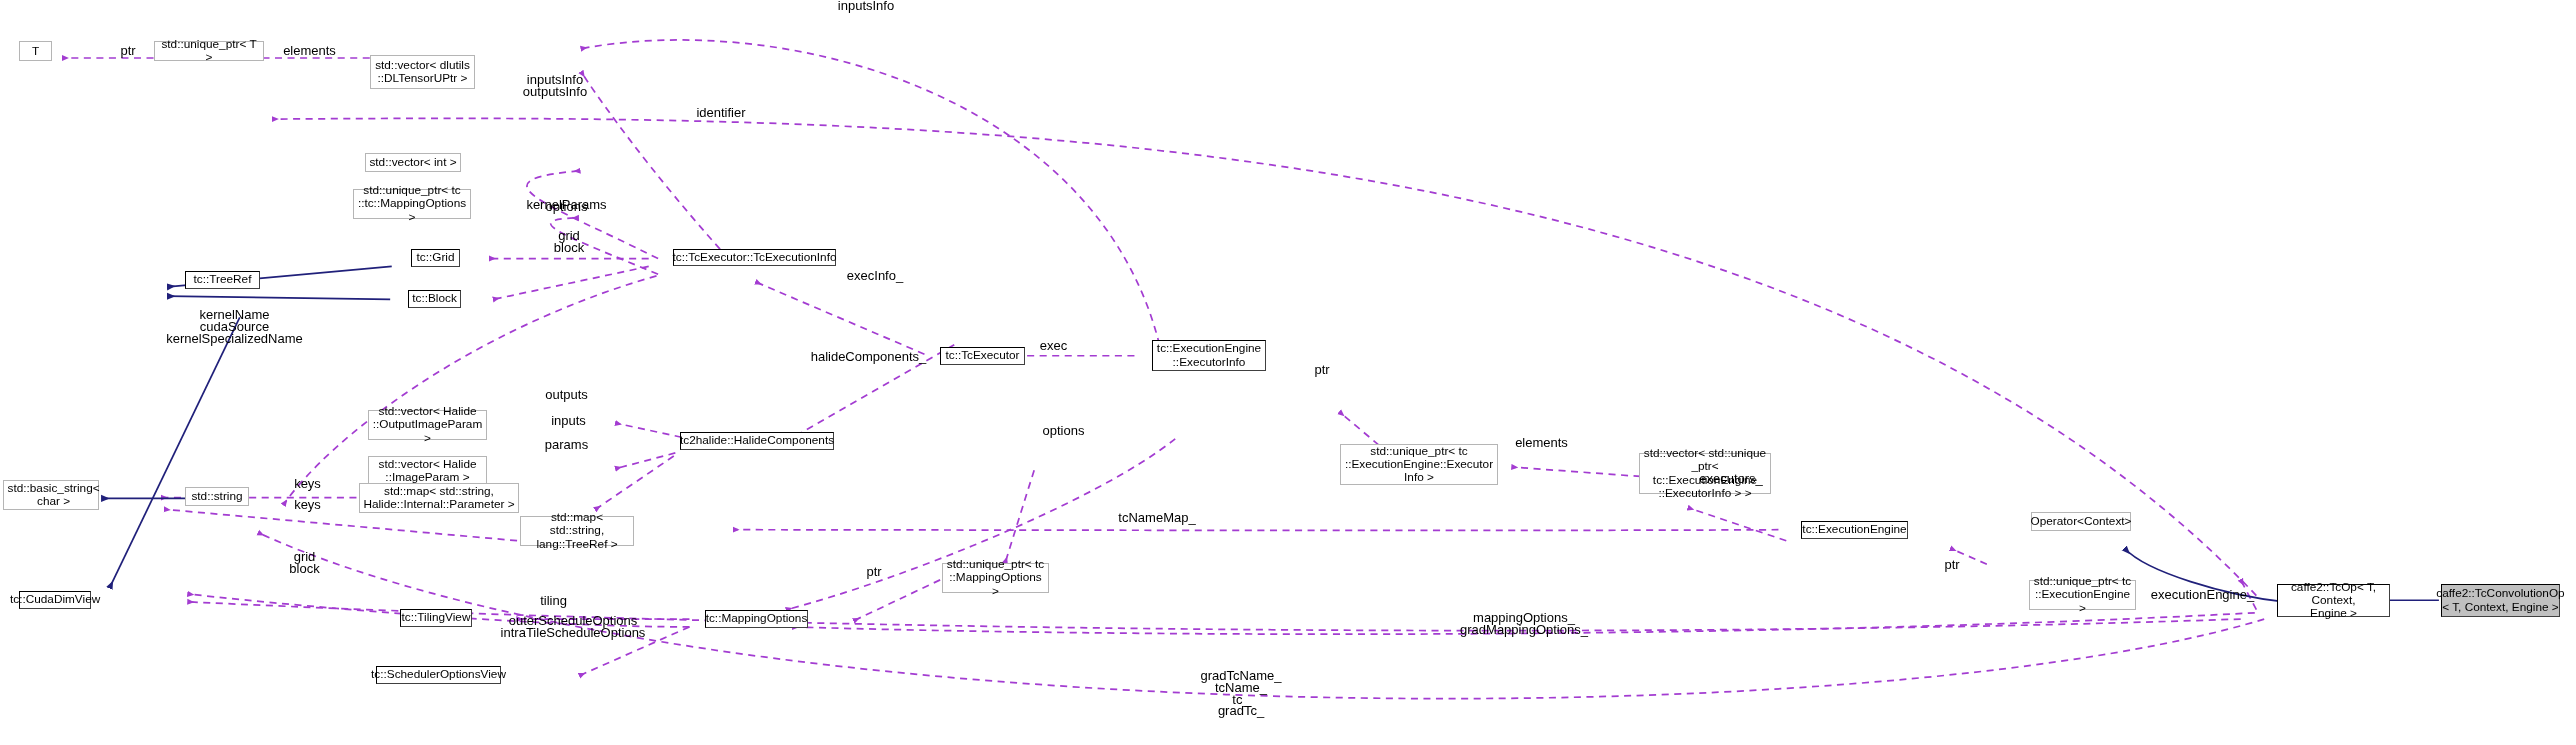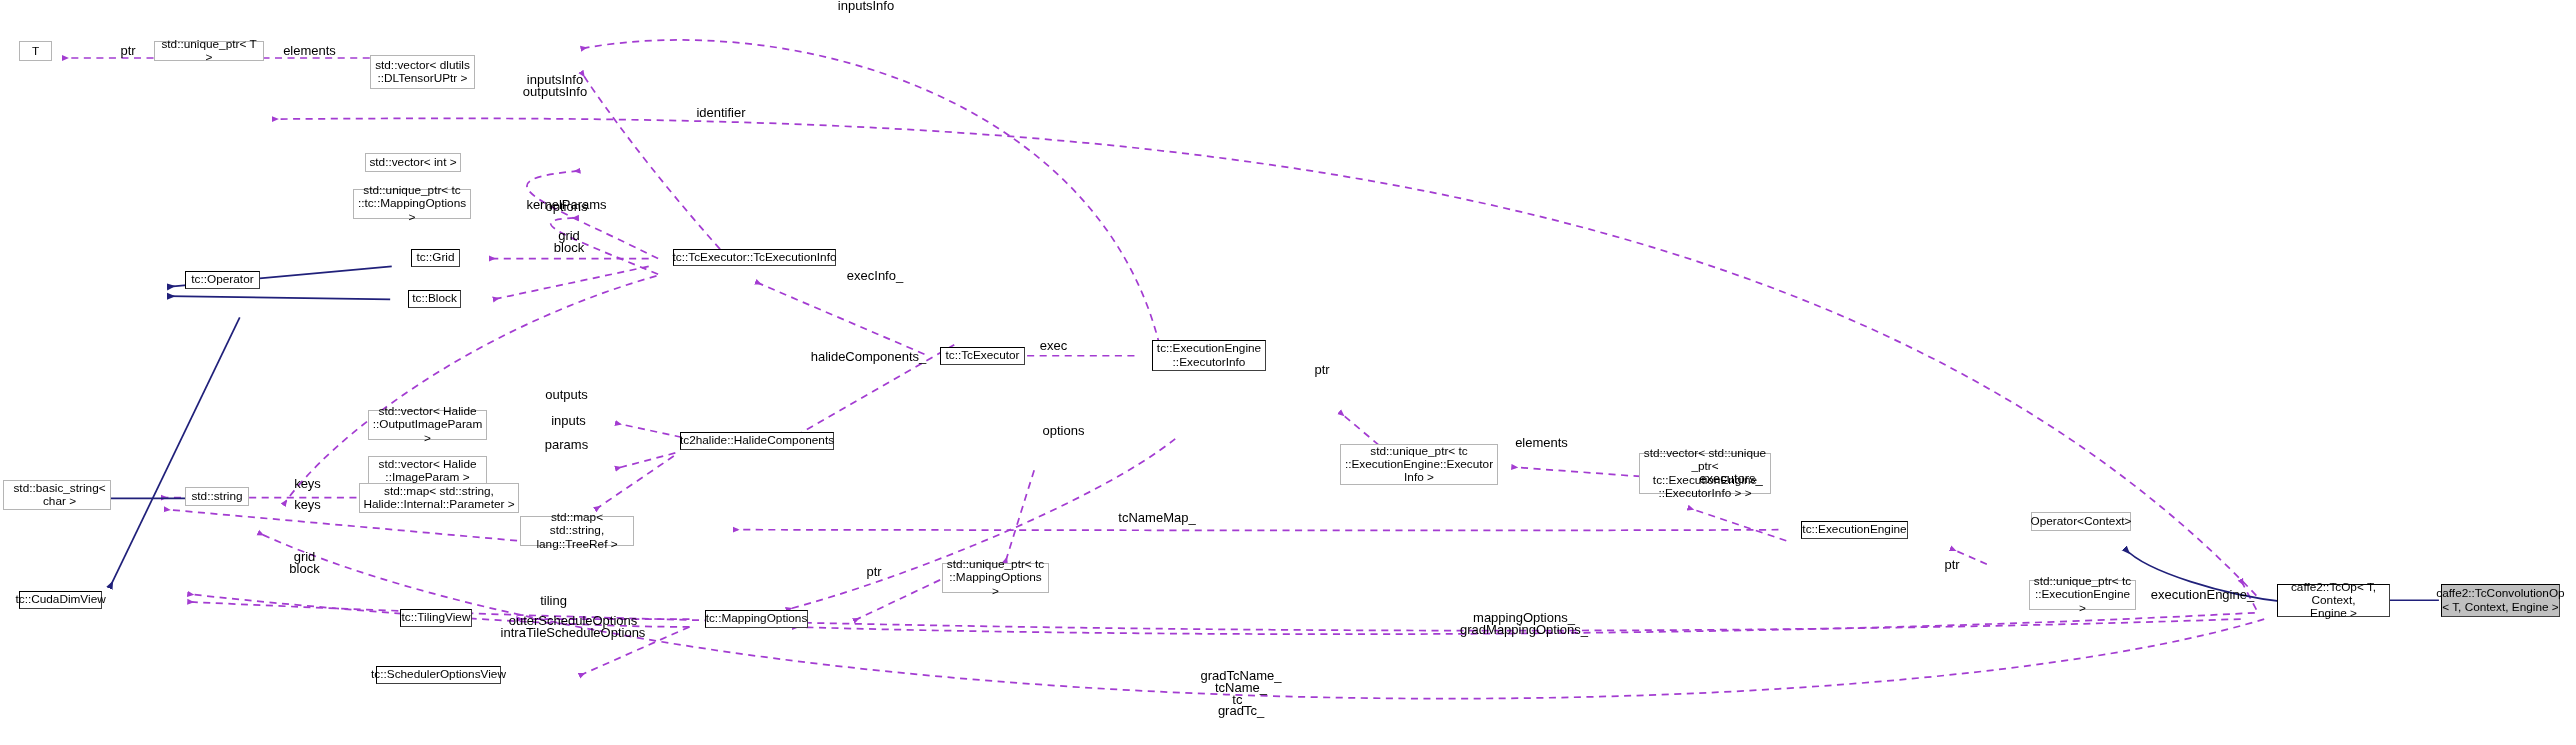--- a/index.html
+++ b/index.html
@@ -134,31 +134,31 @@
   <div class="node tmpl" style="left:154px;top:41px;width:110px;height:20.4px;">std::unique_ptr&lt; T &gt;</div>
   <div class="node tmpl" style="left:370px;top:39px;width:105px;height:34px;margin-top:16px;">std::vector&lt; dlutils
 ::DLTensorUPtr &gt;</div>
 
   <div class="node tmpl" style="left:365px;top:153px;width:96px;height:19px;">std::vector&lt; int &gt;</div>
   <div class="node tmpl" style="left:353px;top:189px;width:118px;height:30px;">std::unique_ptr&lt; tc
 ::tc::MappingOptions &gt;</div>
 
   <div class="node cls" style="left:395px;top:249px;width:49px;height:18px;">tc::Grid</div>
   <div class="node cls" style="left:392px;top:290px;width:53px;height:18px;">tc::Block</div>
-  <div class="node cls" style="left:169px;top:271px;width:75px;height:18px;">tc::Operator</div>
+  <div class="node cls" style="left:169px;top:271px;width:75px;height:18px;">tc::TreeRef</div>
 
   <div class="node cls" style="left:657px;top:249px;width:163px;height:17px;">tc::TcExecutor::TcExecutionInfo</div>
 
   <div class="node tmpl" style="left:368px;top:410px;width:119px;height:30px;">std::vector&lt; Halide
 ::OutputImageParam &gt;</div>
   <div class="node tmpl" style="left:368px;top:456px;width:119px;height:30px;">std::vector&lt; Halide
 ::ImageParam &gt;</div>
   <div class="node cls" style="left:664px;top:432px;width:154px;height:18px;">tc2halide::HalideComponents</div>
 
-  <div class="node tmpl" style="left:3.1px;top:480px;width:108px;height:30px;padding-left:8px;">std::basic_string&lt;
+  <div class="node tmpl" style="left:3.1px;top:480px;width:96px;height:30px;padding-left:8px;">std::basic_string&lt;
 char &gt;</div>
   <div class="node tmpl" style="left:185px;top:487px;width:64px;height:19px;">std::string</div>
   <div class="node tmpl" style="left:359px;top:483px;width:160px;height:30px;">std::map&lt; std::string,
 Halide::Internal::Parameter &gt;</div>
   <div class="node tmpl" style="left:520px;top:516px;width:114px;height:30px;">std::map&lt; std::string,
 lang::TreeRef &gt;</div>
 
   <div class="node cls" style="left:924px;top:347px;width:85px;height:18px;">tc::TcExecutor</div>
   <div class="node cls" style="left:1136px;top:340px;width:114px;height:31px;">tc::ExecutionEngine
 ::ExecutorInfo</div>
@@ -166,21 +166,21 @@
   <div class="node tmpl" style="left:1340px;top:444px;width:158px;height:41px;">std::unique_ptr&lt; tc
 ::ExecutionEngine::Executor
 Info &gt;</div>
   <div class="node tmpl" style="left:1639px;top:453px;width:132px;height:41px;">std::vector&lt; std::unique
 _ptr&lt; tc::ExecutionEngine
 ::ExecutorInfo &gt; &gt;</div>
   <div class="node cls" style="left:1785px;top:521px;width:107px;height:18px;">tc::ExecutionEngine</div>
 
   <div class="node tmpl" style="left:942px;top:563px;width:107px;height:30px;">std::unique_ptr&lt; tc
 ::MappingOptions &gt;</div>
-  <div class="node cls" style="left:3.1px;top:591px;width:83px;height:18px;">tc::CudaDimView</div>
+  <div class="node cls" style="left:3.1px;top:591px;width:72px;height:18px;">tc::CudaDimView</div>
   <div class="node cls" style="left:689px;top:610px;width:103px;height:18px;">tc::MappingOptions</div>
   <div class="node cls" style="left:384px;top:609px;width:72px;height:18px;">tc::TilingView</div>
   <div class="node cls" style="left:360px;top:666px;width:125px;height:18px;">tc::SchedulerOptionsView</div>
 
   <div class="node tmpl" style="left:2031px;top:512px;width:100px;height:19px;">Operator&lt;Context&gt;</div>
   <div class="node tmpl" style="left:2029px;top:580px;width:107px;height:30px;">std::unique_ptr&lt; tc
 ::ExecutionEngine &gt;</div>
   <div class="node cls" style="left:2261px;top:584px;width:113px;height:33px;">caffe2::TcOp&lt; T, Context,
 Engine &gt;</div>
   <div class="node focus" style="left:2441px;top:584px;width:119px;height:33px;">caffe2::TcConvolutionOp
@@ -189,20 +189,23 @@
   <div class="elabel" style="left:110px;top:45px;width:36px;">ptr</div>
   <div class="elabel" style="left:274px;top:45px;width:71px;">elements</div>
   <div class="elabel" style="left:823px;top:0px;width:86px;">inputsInfo</div>
   <div class="elabel" style="left:512px;top:74px;width:86px;">inputsInfo
 outputsInfo</div>
   <div class="elabel" style="left:685px;top:107px;width:72px;">identifier</div>
   <div class="elabel" style="left:517px;top:159px;width:99px;margin-top:40px;">kernelParams</div>
   <div class="elabel" style="left:531px;top:201px;width:71px;">options</div>
   <div class="elabel" style="left:537px;top:230px;width:64px;">grid
 block</div>
+  <div class="elabel" style="left:125px;top:309px;width:219px;">kernelName
+cudaSource
+kernelSpecializedName</div>
   <div class="elabel" style="left:832px;top:270px;width:86px;">execInfo_</div>
   <div class="elabel" style="left:798px;top:351px;width:141px;">halideComponents_</div>
   <div class="elabel" style="left:1029px;top:340px;width:49px;">exec</div>
   <div class="elabel" style="left:533px;top:389px;width:67px;">outputs</div>
   <div class="elabel" style="left:537px;top:415px;width:63px;">inputs</div>
   <div class="elabel" style="left:533px;top:439px;width:67px;">params</div>
   <div class="elabel" style="left:1304px;top:364px;width:36px;">ptr</div>
   <div class="elabel" style="left:1504px;top:437px;width:75px;">elements</div>
   <div class="elabel" style="left:1688px;top:473px;width:86px;">executors_</div>
   <div class="elabel" style="left:284px;top:478px;width:47px;">keys</div>

